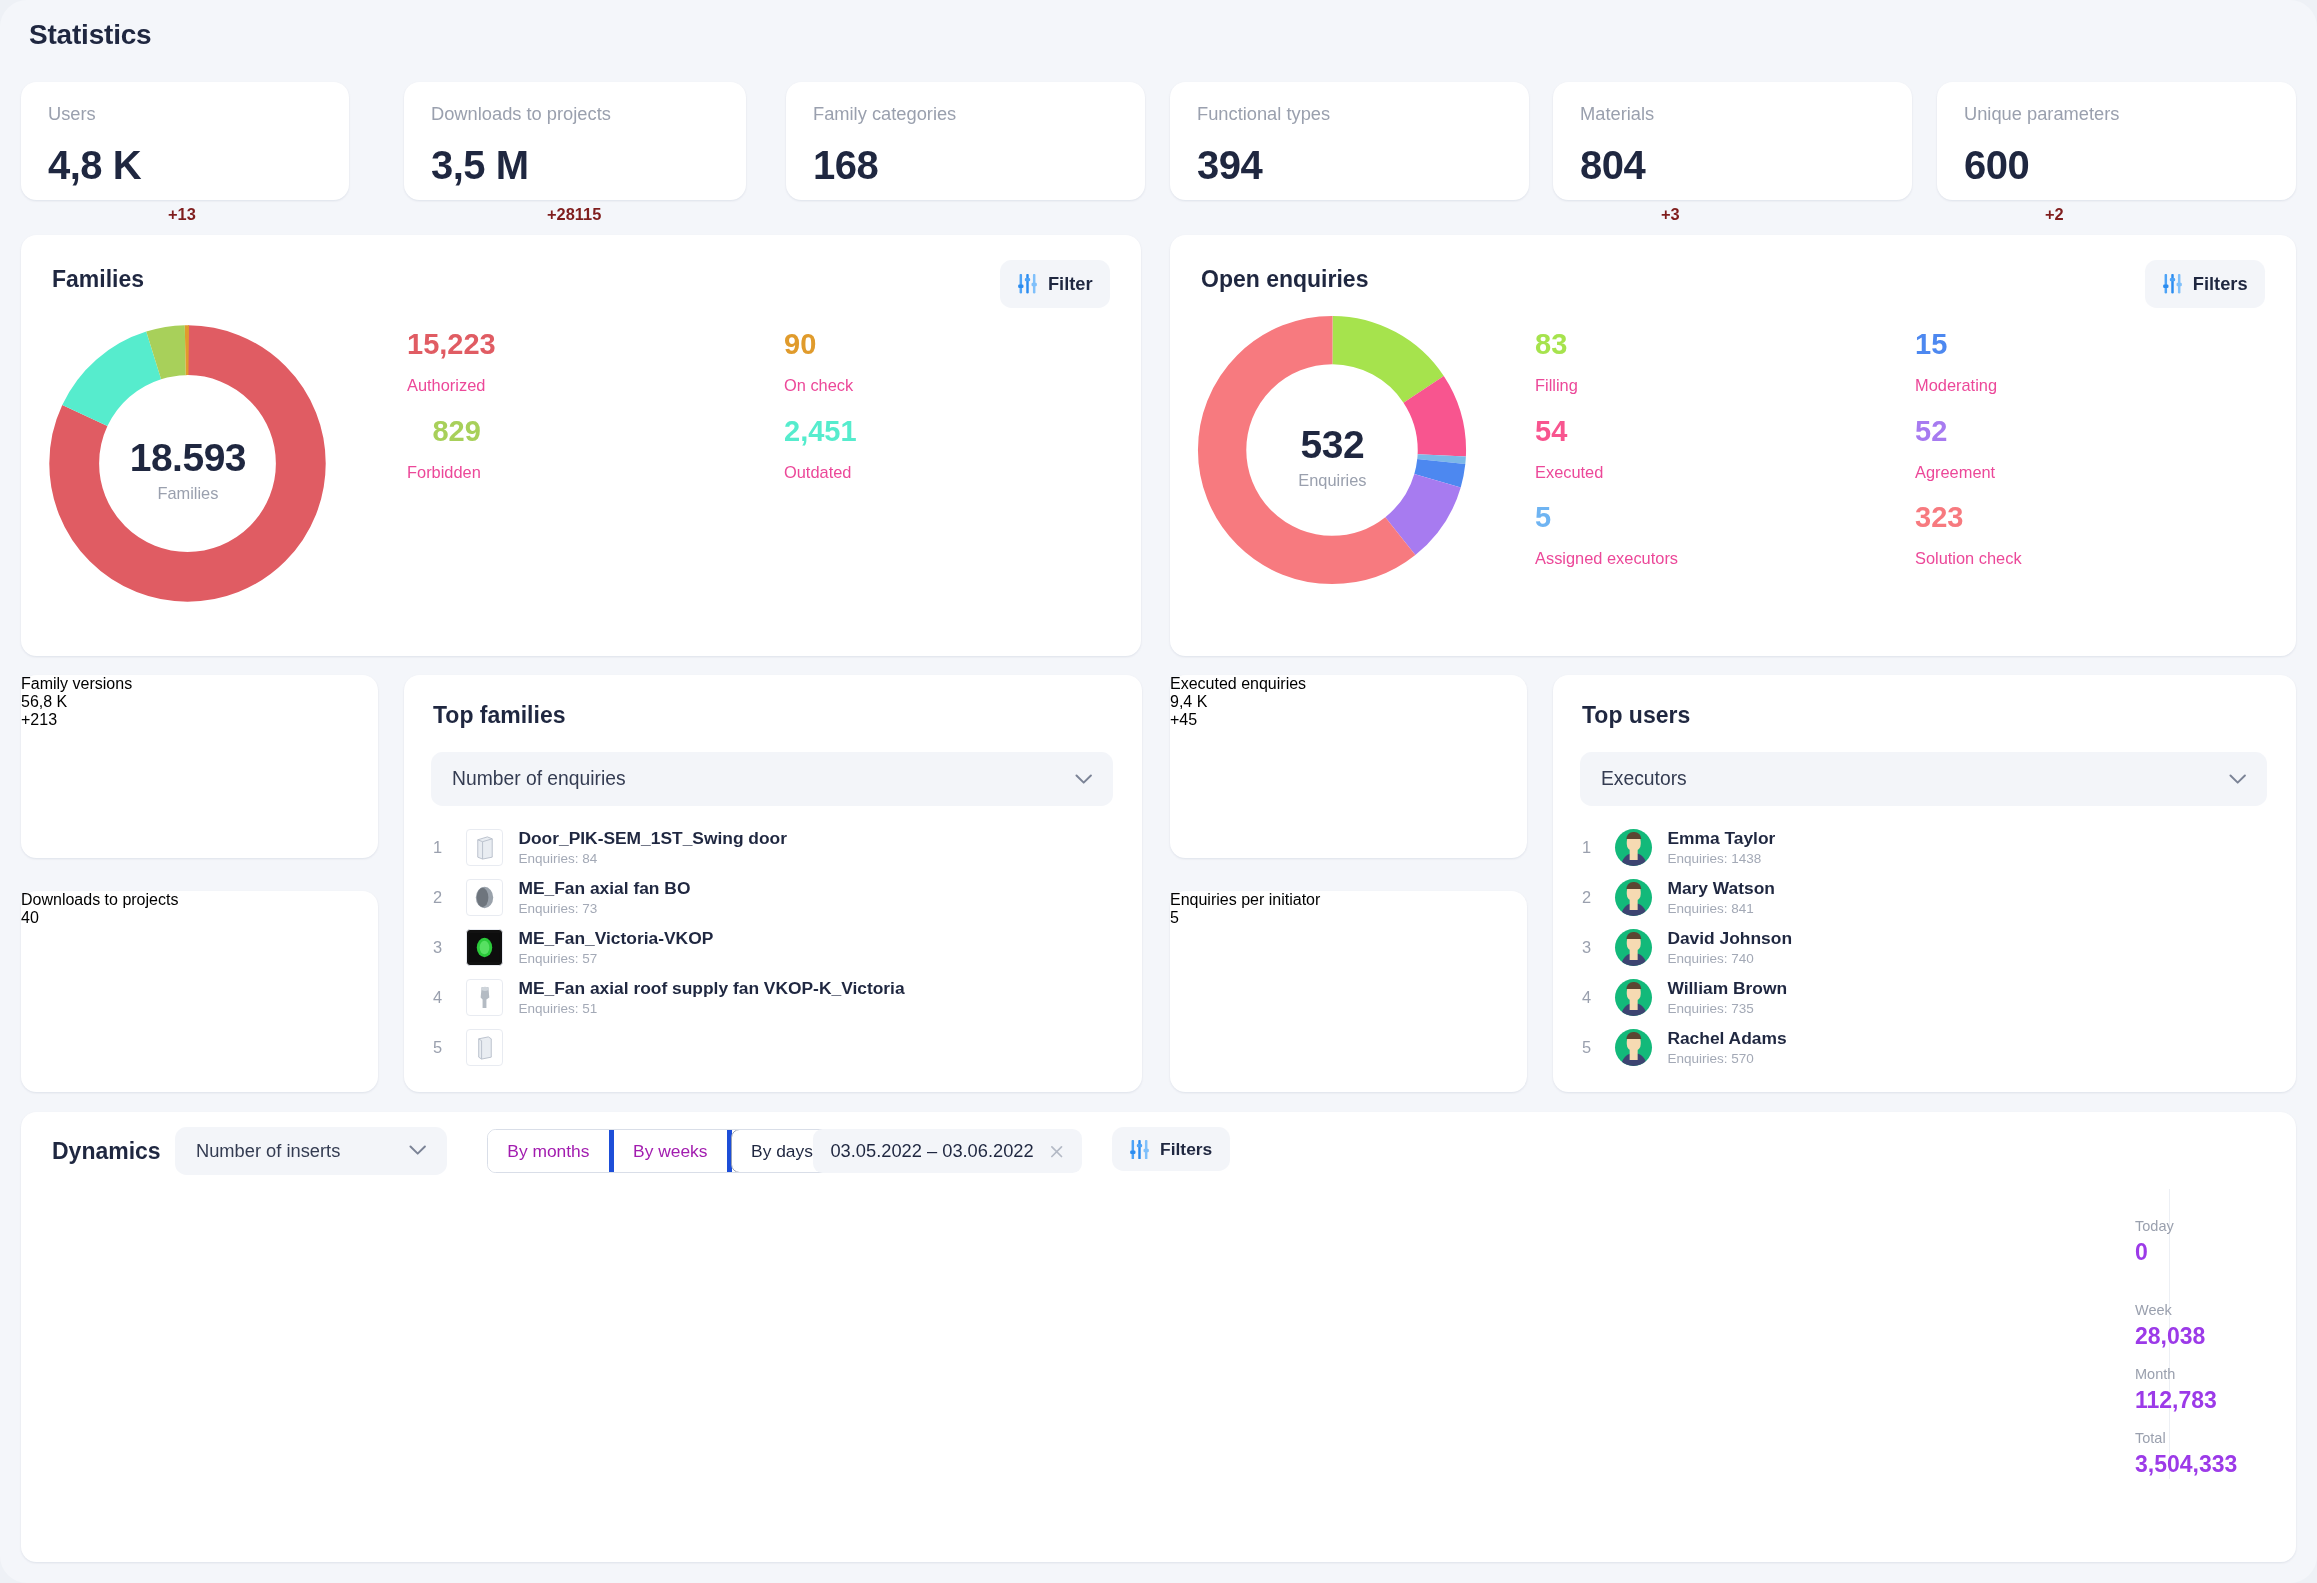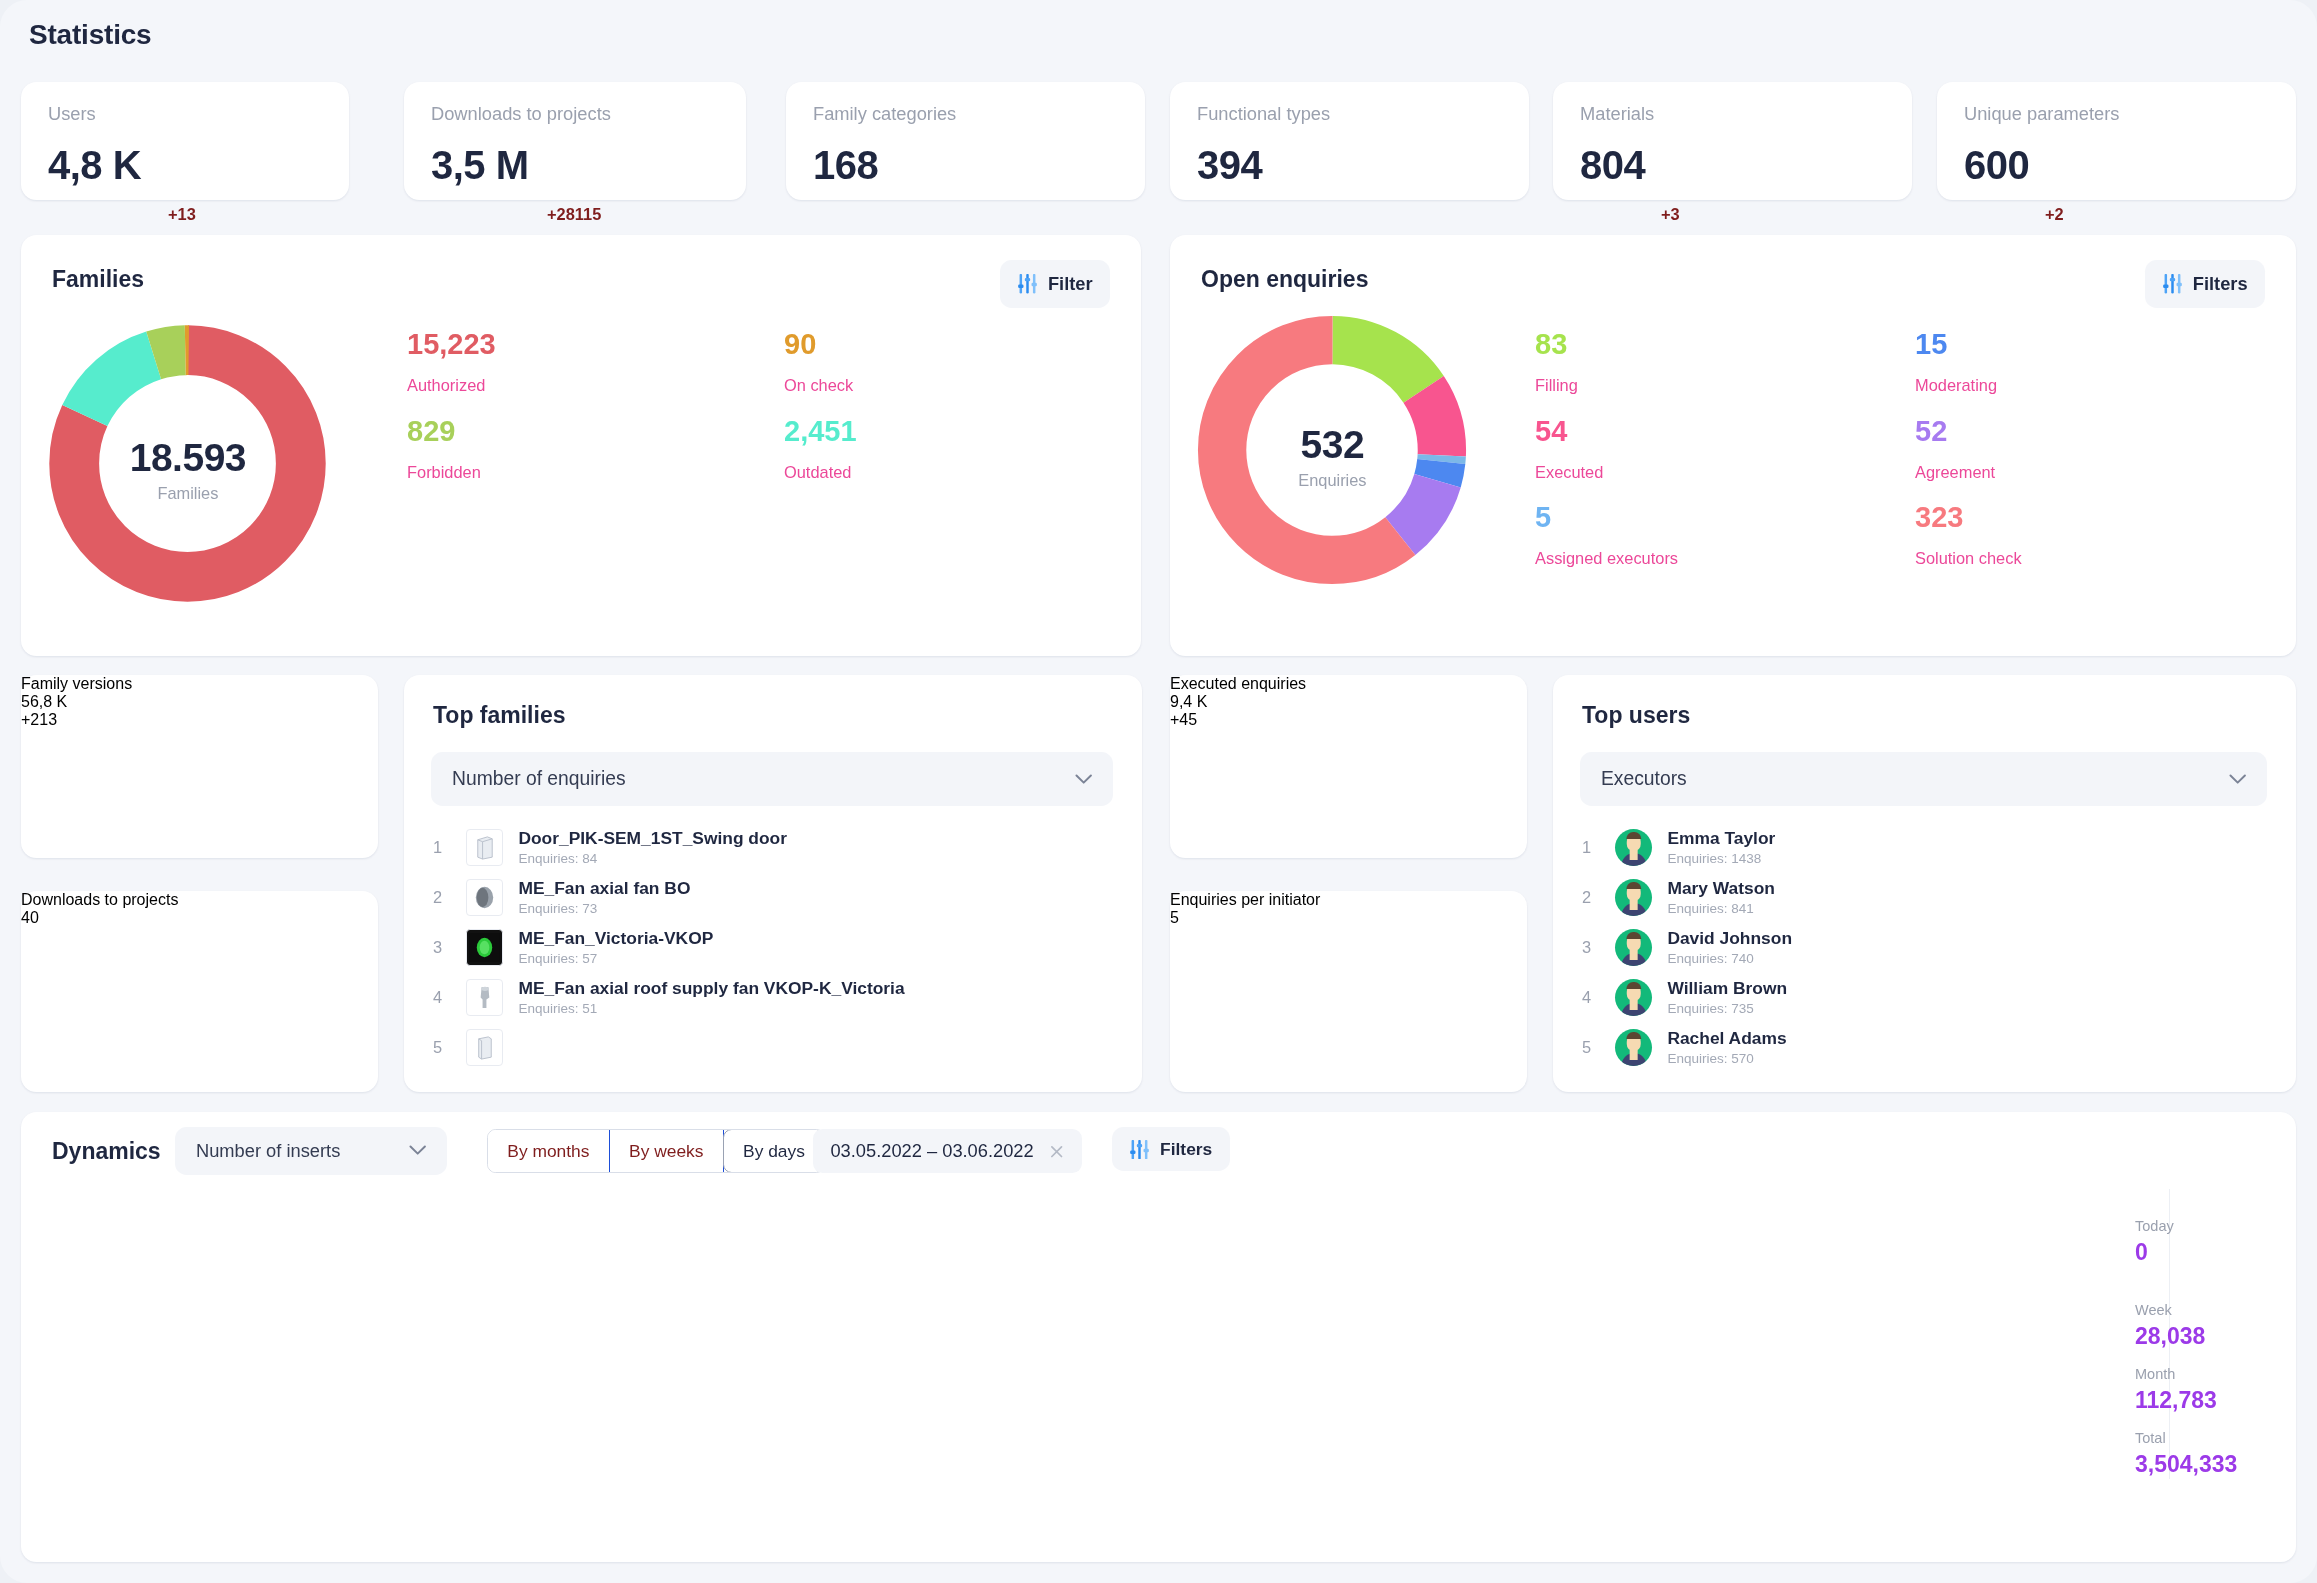--- a/index.html
+++ b/index.html
@@ -117,21 +117,21 @@
   .rank-name { font-size: 17.4px; color: #1f2740; font-weight: 600; line-height: 1.15; white-space: nowrap; }
   .rank-sub { font-size: 13.5px; color: #a3a9b6; margin-top: 2.9px; }
 
   
   .seg-group {
     position: absolute; display: flex; height: 44px;
     border: 1px solid #d9dee8; border-radius: 8.7px; overflow: hidden;
   }
   .seg {
     display: flex; align-items: center; padding: 0 19.3px; font-size: 17.4px;
-    color: #7f1d1d; background: #fff; border-right: 1px solid #1d4ed8; cursor: pointer;
+    color: #a21caf; background: #fff; border-right: 5px solid #1d4ed8; cursor: pointer;
   }
   .seg:last-child { border-right: none; }
   .seg.active { color: #1f2740; border: 1px solid #9aa2b3; border-radius: 8.7px; margin: -1px; }
 
   .daterange {
     position: absolute; height: 44px; border-radius: 9.7px; background: #f3f5f9;
     display: flex; align-items: center; gap: 15.4px; padding: 0 17.4px; cursor: pointer;
   }
   .daterange .dr-txt { font-size: 18.3px; color: #1f2740; }
   .dr-x { width: 15.4px; height: 15.4px; }
@@ -209,21 +209,21 @@
       </svg>
       <div class="donut-center-num" style="top:122px;">18.593</div>
       <div class="donut-center-sub" style="top:170px;">Families</div>
     </div>
 
     <div class="legend-item" style="left:386px; top:95px;">
       <div class="legend-num" style="color:#e05c63;">15,223</div>
       <div class="legend-lbl">Authorized</div>
     </div>
     <div class="legend-item" style="left:386px; top:182px;">
-      <div class="legend-num" style="color:#a8d05a;">829</div>
+      <div class="legend-num" style="color:#a8d05a;text-align:right;">829</div>
       <div class="legend-lbl">Forbidden</div>
     </div>
     <div class="legend-item" style="left:763px; top:95px;">
       <div class="legend-num" style="color:#e09b2c;">90</div>
       <div class="legend-lbl">On check</div>
     </div>
     <div class="legend-item" style="left:763px; top:182px;">
       <div class="legend-num" style="color:#56eccd;">2,451</div>
       <div class="legend-lbl">Outdated</div>
     </div>

